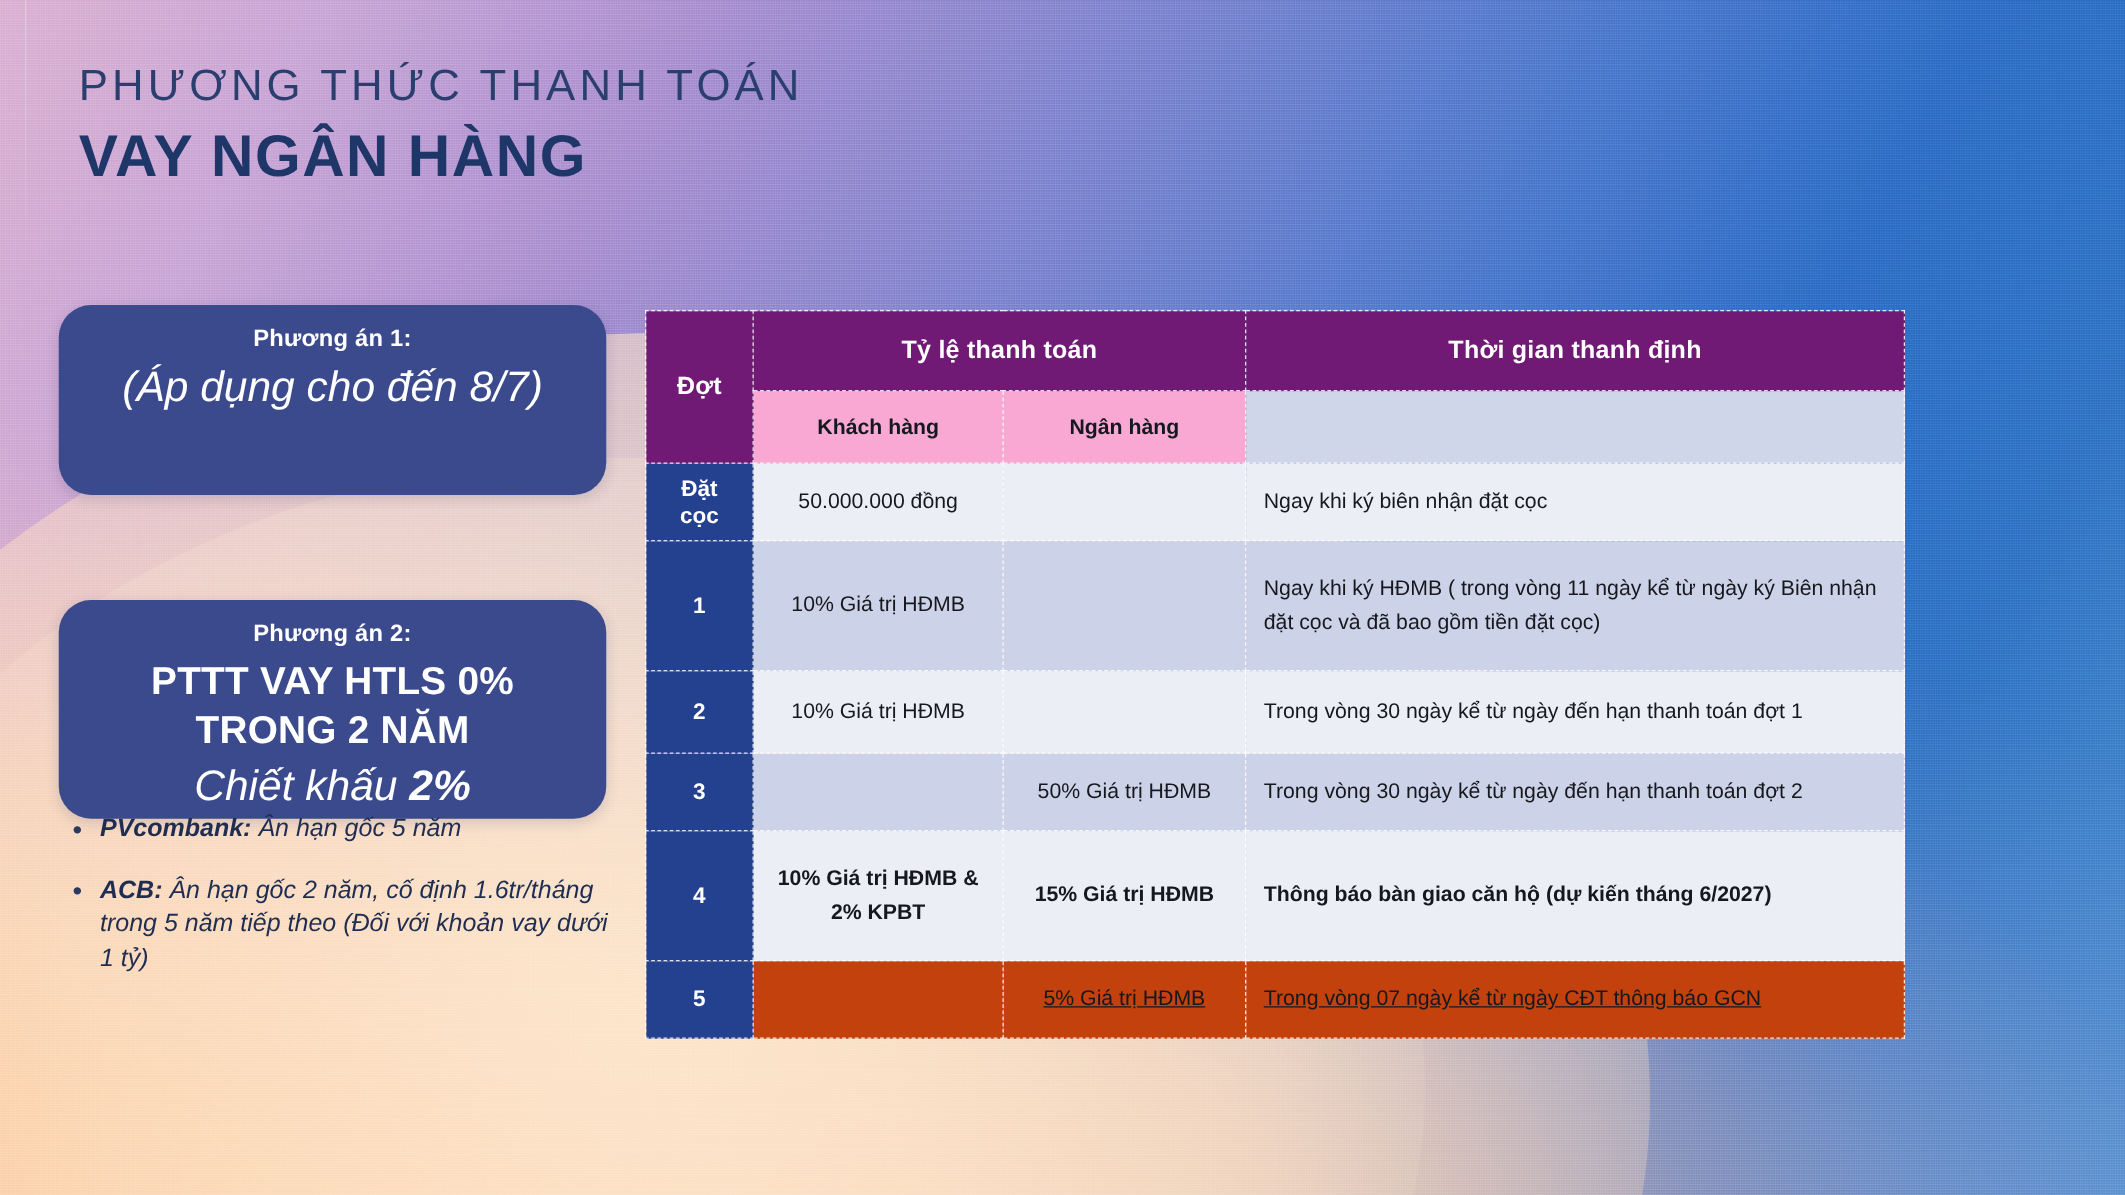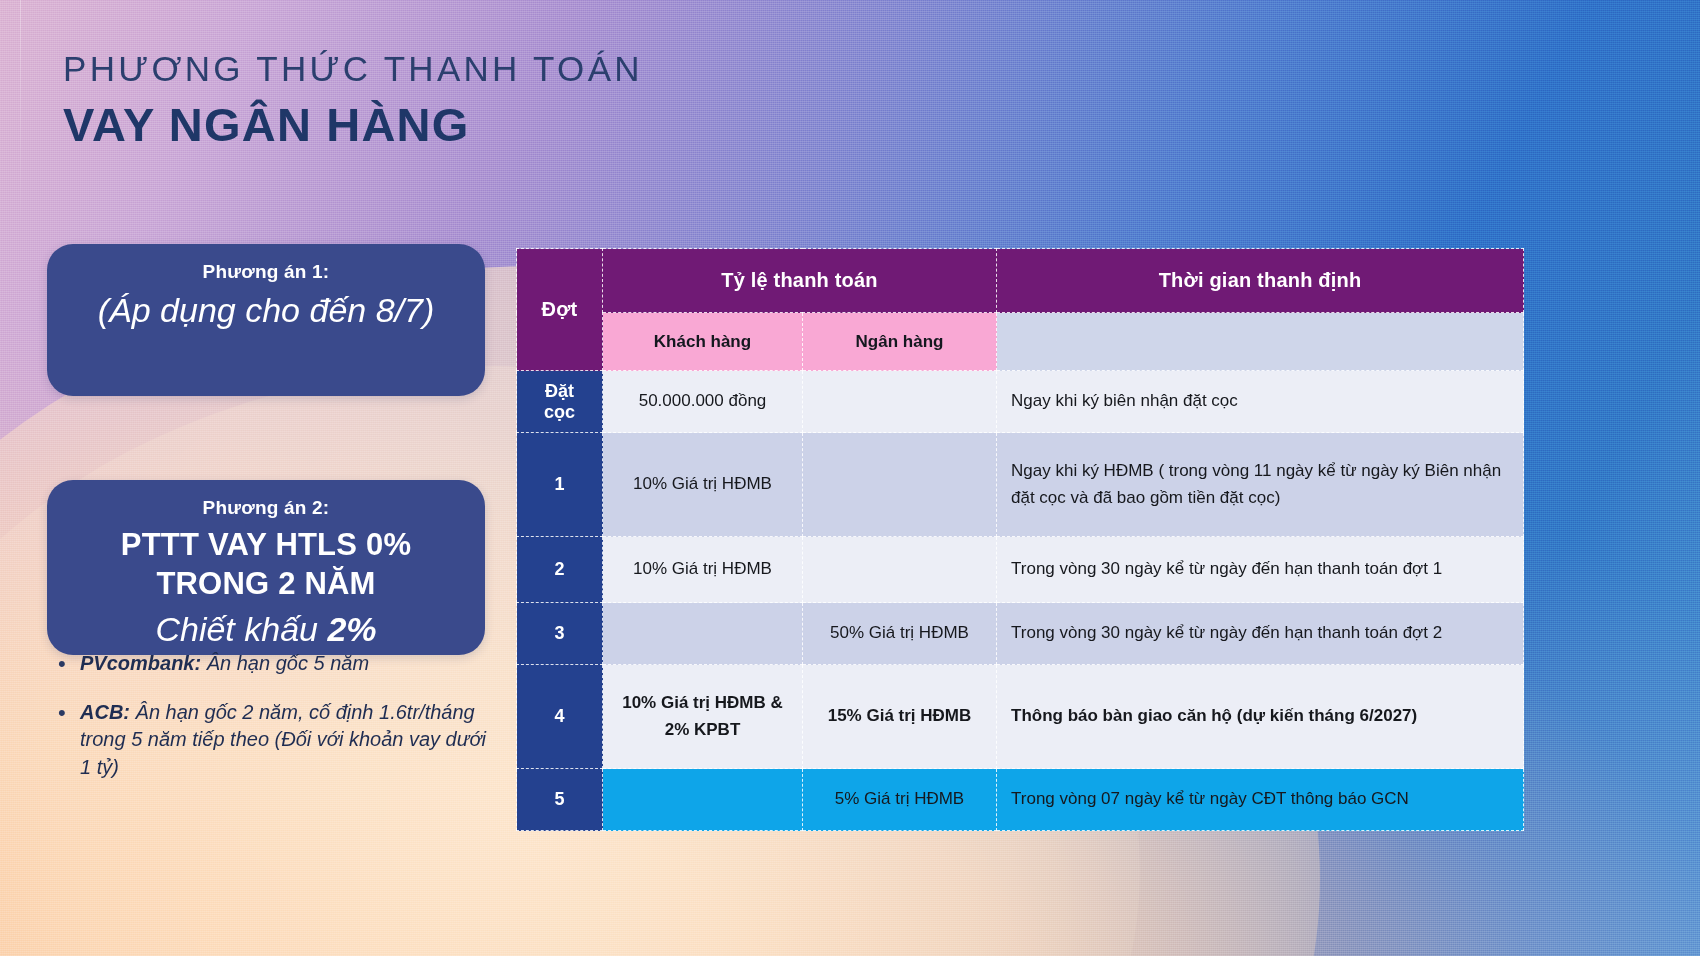--- a/index.html
+++ b/index.html
@@ -171,21 +171,21 @@
     font-size:17px; color:#16181d; text-align:center; line-height:1.55;
   }
   .cell.left{ text-align:left; padding-left:52px; }
   .cell.strong{ font-weight:bold; }
 
   tr.r-deposit td.cell, tr.r-deposit td.blank{ background:#eceef6; }
   tr.r-1 td.cell, tr.r-1 td.blank{ background:#ccd2e8; }
   tr.r-2 td.cell, tr.r-2 td.blank{ background:#eceef6; }
   tr.r-3 td.cell, tr.r-3 td.blank{ background:#ccd2e8; }
   tr.r-4 td.cell, tr.r-4 td.blank{ background:#eceef6; }
-  tr.r-5 td.cell, tr.r-5 td.blank{ background:#0ea5e9; }
+  tr.r-5 td.cell, tr.r-5 td.blank{ background:#c2410c;text-decoration:underline; }
 
   .h-deposit{ height:62px; }
   .h-r1{ height:104px; }
   .h-r2{ height:66px; }
   .h-r3{ height:62px; }
   .h-r4{ height:104px; }
   .h-r5{ height:62px; }
 </style>
 </head>
 <body>

